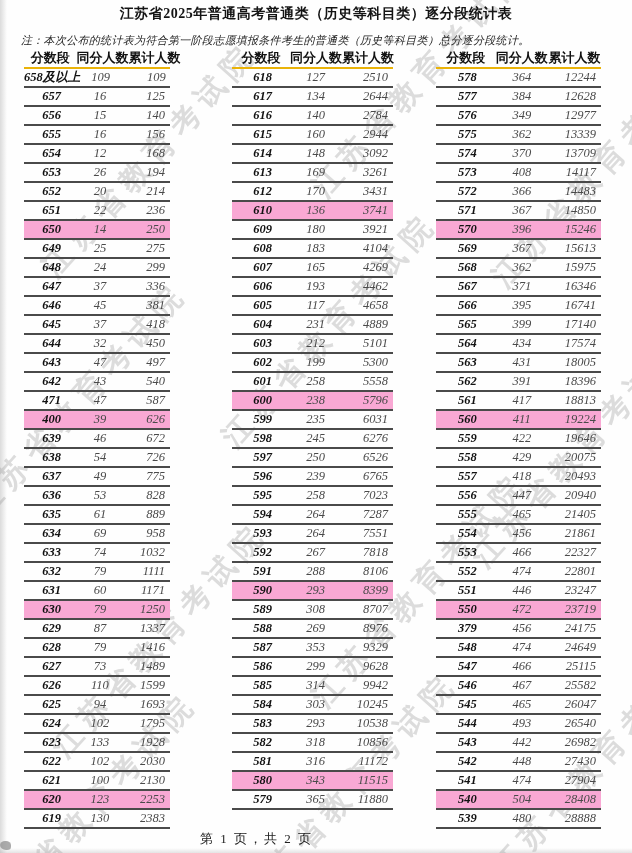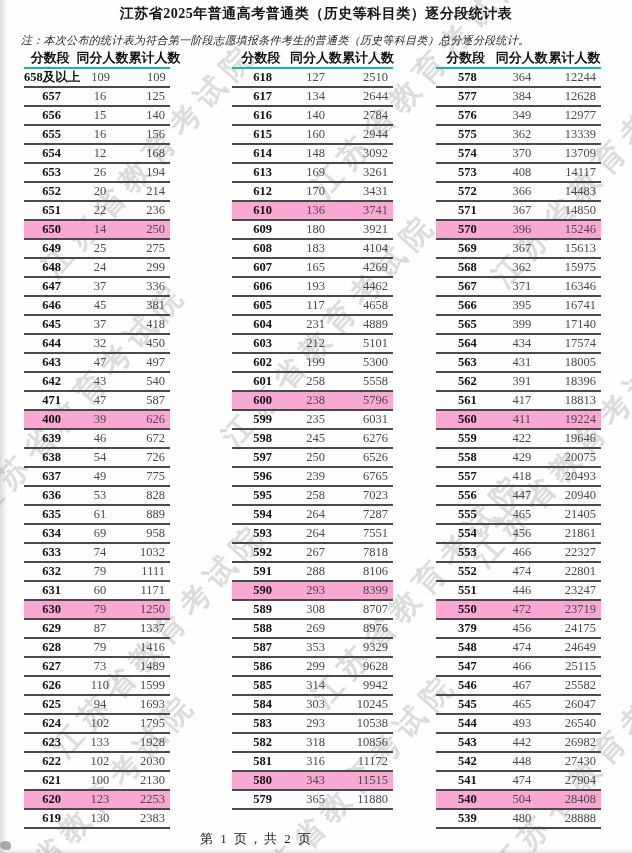--- a/index.html
+++ b/index.html
@@ -36,21 +36,21 @@
   }
   .score-table { position:absolute; top:48px; z-index:2; }
   .t1 { left:24px;  width:146px; }
   .t2 { left:232px; width:161px; }
   .t3 { left:436px; width:165px; }
   .thead { display:flex; height:19px; align-items:center; }
   .hcell { font-weight:bold; font-size:13px; color:#111; text-align:center; white-space:nowrap; }
   .h1 { flex:0 0 36%; }
   .h2 { flex:0 0 32%; }
   .h3 { flex:0 0 32%; }
-  .rows { border-top:2px solid #14b8a6; }
+  .rows { border-top:2px solid #eab308;font-style:italic; }
   .row {
     display:flex; height:17px; align-items:center;
     border-bottom:2px solid #4a4a4a; font-size:12.5px; background:transparent;
   }
   .row.hl { background:#f9a8d4; }
   .cell { white-space:nowrap; }
   .c-score { flex:0 0 38%; text-align:center; font-weight:bold; color:#121212; }
   .c-count { flex:0 0 28%; text-align:center; color:#4a4a4a; }
   .c-cum   { flex:0 0 34%; text-align:right; padding-right:5px; box-sizing:border-box; color:#4a4a4a; }
   .footer {

